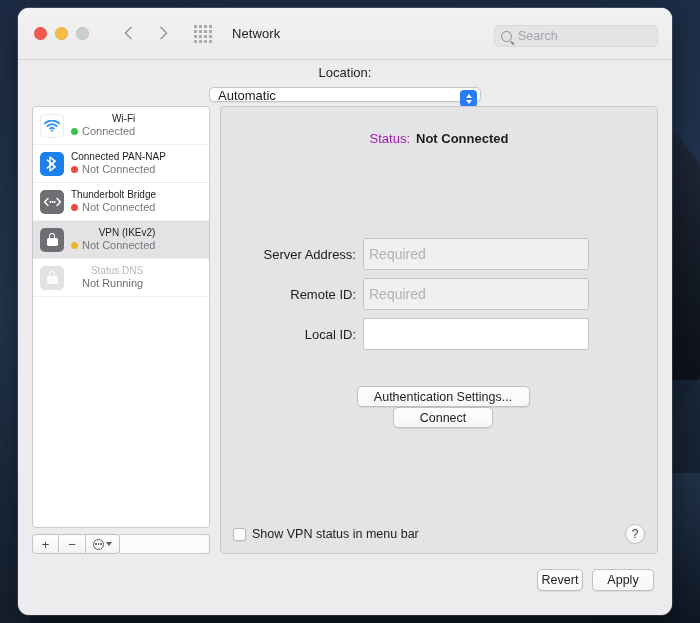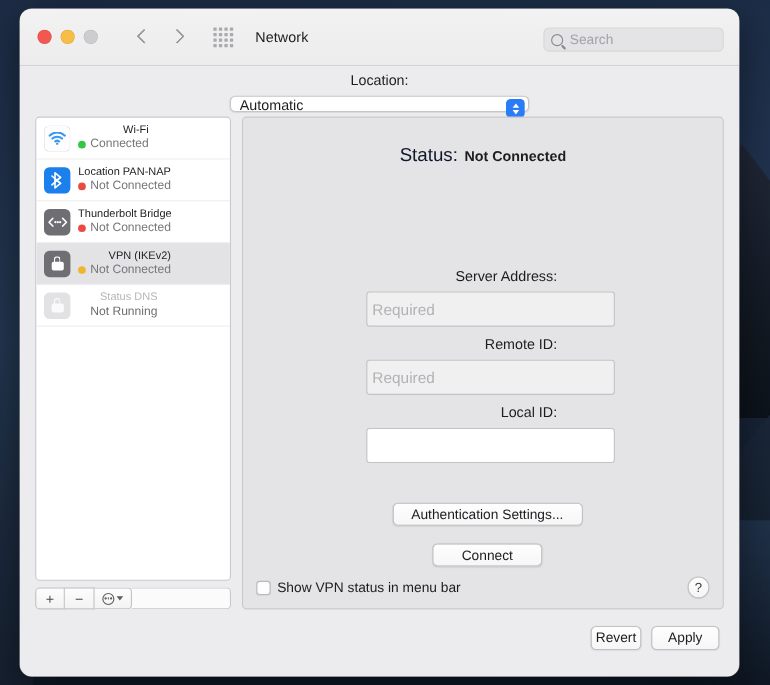--- a/index.html
+++ b/index.html
@@ -320,29 +320,28 @@
     background: #e4e4e6;
     border: .5px solid #c9c9cc;
     border-radius: 4px;
     position: relative;
   }
   #status-row {
     display: flex; align-items: baseline; justify-content: center;
     gap: 6px;
     padding-top: 24px;
   }
-  #status-label { font-size: 17px; color: #0f172a; }
+  #status-label { font-size: 13px; color: #a21caf; }
   #status-value { font-size: 13px; color: #1d1d1f; font-weight: bold; }
 
   .field-row {
     display: flex; align-items: center;
     gap: 7px;
     margin-top: 8px;
     padding-left: 13px;
-    flex-direction: column;
   }
   .field-label {
     width: 122px;
     text-align: right;
     font-size: 13px;
     color: #1d1d1f;
   }
   .field-input {
     width: 226px; height: 32px;
     border: .5px solid #c3c3c6;
@@ -354,21 +353,21 @@
   .field-input.shaded { background: #f0f0f1; }
   .field-input.white  { background: #ffffff; }
   .ph { color: #b2b2b7; }
   #fields-block { margin-top: 92px; }
 
   #auth-btn-row, #connect-btn-row {
     display: flex; justify-content: center;
     padding-left: 8px;
   }
   #auth-btn-row { margin-top: 36px; }
-  #connect-btn-row { margin-top: 16px; }
+  #connect-btn-row { margin-top: 0; }
 
   .btn {
     background: linear-gradient(180deg,#fefefe,#f6f6f7);
     border: .5px solid #c0c0c3;
     border-radius: 5px;
     font-size: 12.5px;
     color: #1d1d1f;
     height: 21px;
     display: inline-flex; align-items: center; justify-content: center;
     padding: 0 11px;
@@ -505,21 +504,21 @@
           </div>
 
           <div class="svc">
             <span class="svc-icon icon-bt">
               <svg width="12" height="16" viewBox="0 0 12 16" aria-hidden="true">
                 <path d="M4 1.2 L9 5.2 L4 9.2 L4 1.2 M4 6.8 L9 10.8 L4 14.8 L4 6.8 M4 1.2 L4 14.8" fill="none" stroke="#ffffff" stroke-width="1.5" stroke-linecap="round" stroke-linejoin="round"></path>
                 <path d="M1.2 4 L9 10.8 M1.2 12 L9 5.2" fill="none" stroke="#ffffff" stroke-width="1.5" stroke-linecap="round"></path>
               </svg>
             </span>
             <span class="svc-text">
-              <span class="svc-name">Location PAN-NAP</span>
+              <span class="svc-name">Connected PAN-NAP</span>
               <span class="svc-status">
                 <i class="dot" style="background:#ea4a40"></i>
                 <span>Not Connected</span>
               </span>
             </span>
           </div>
 
           <div class="svc">
             <span class="svc-icon icon-tb">
               <svg width="19" height="10" viewBox="0 0 19 10" aria-hidden="true">

